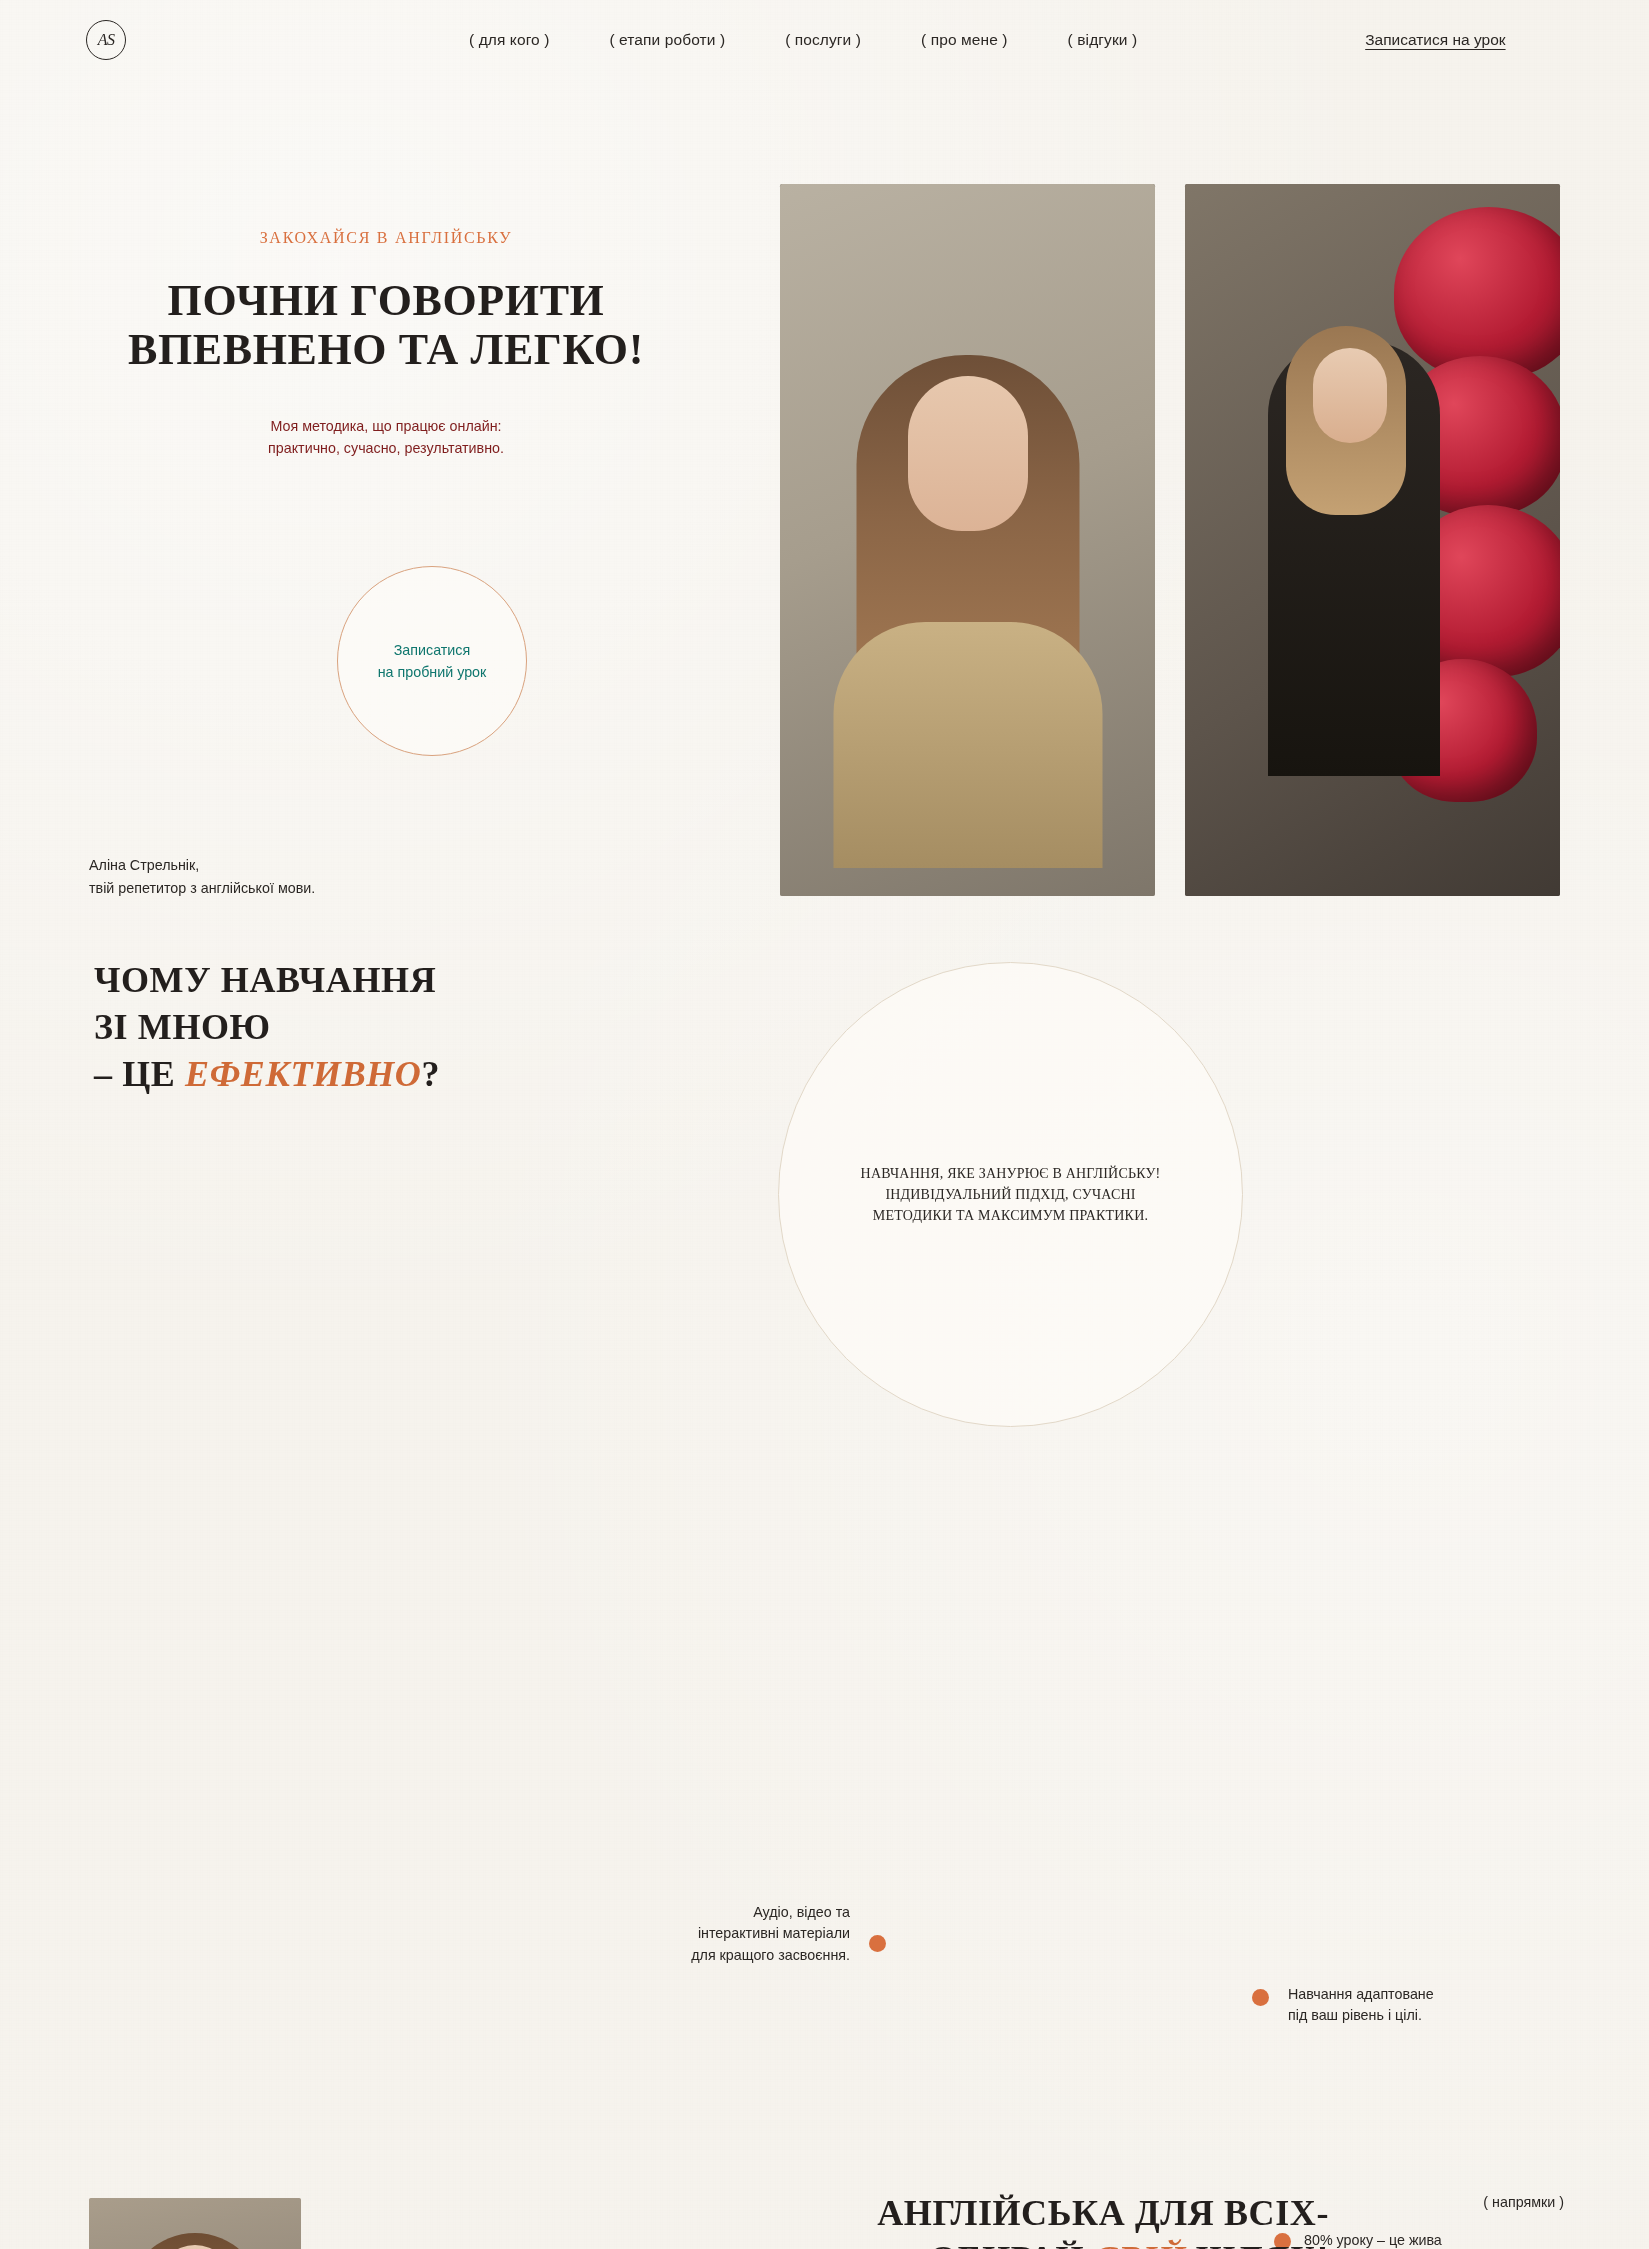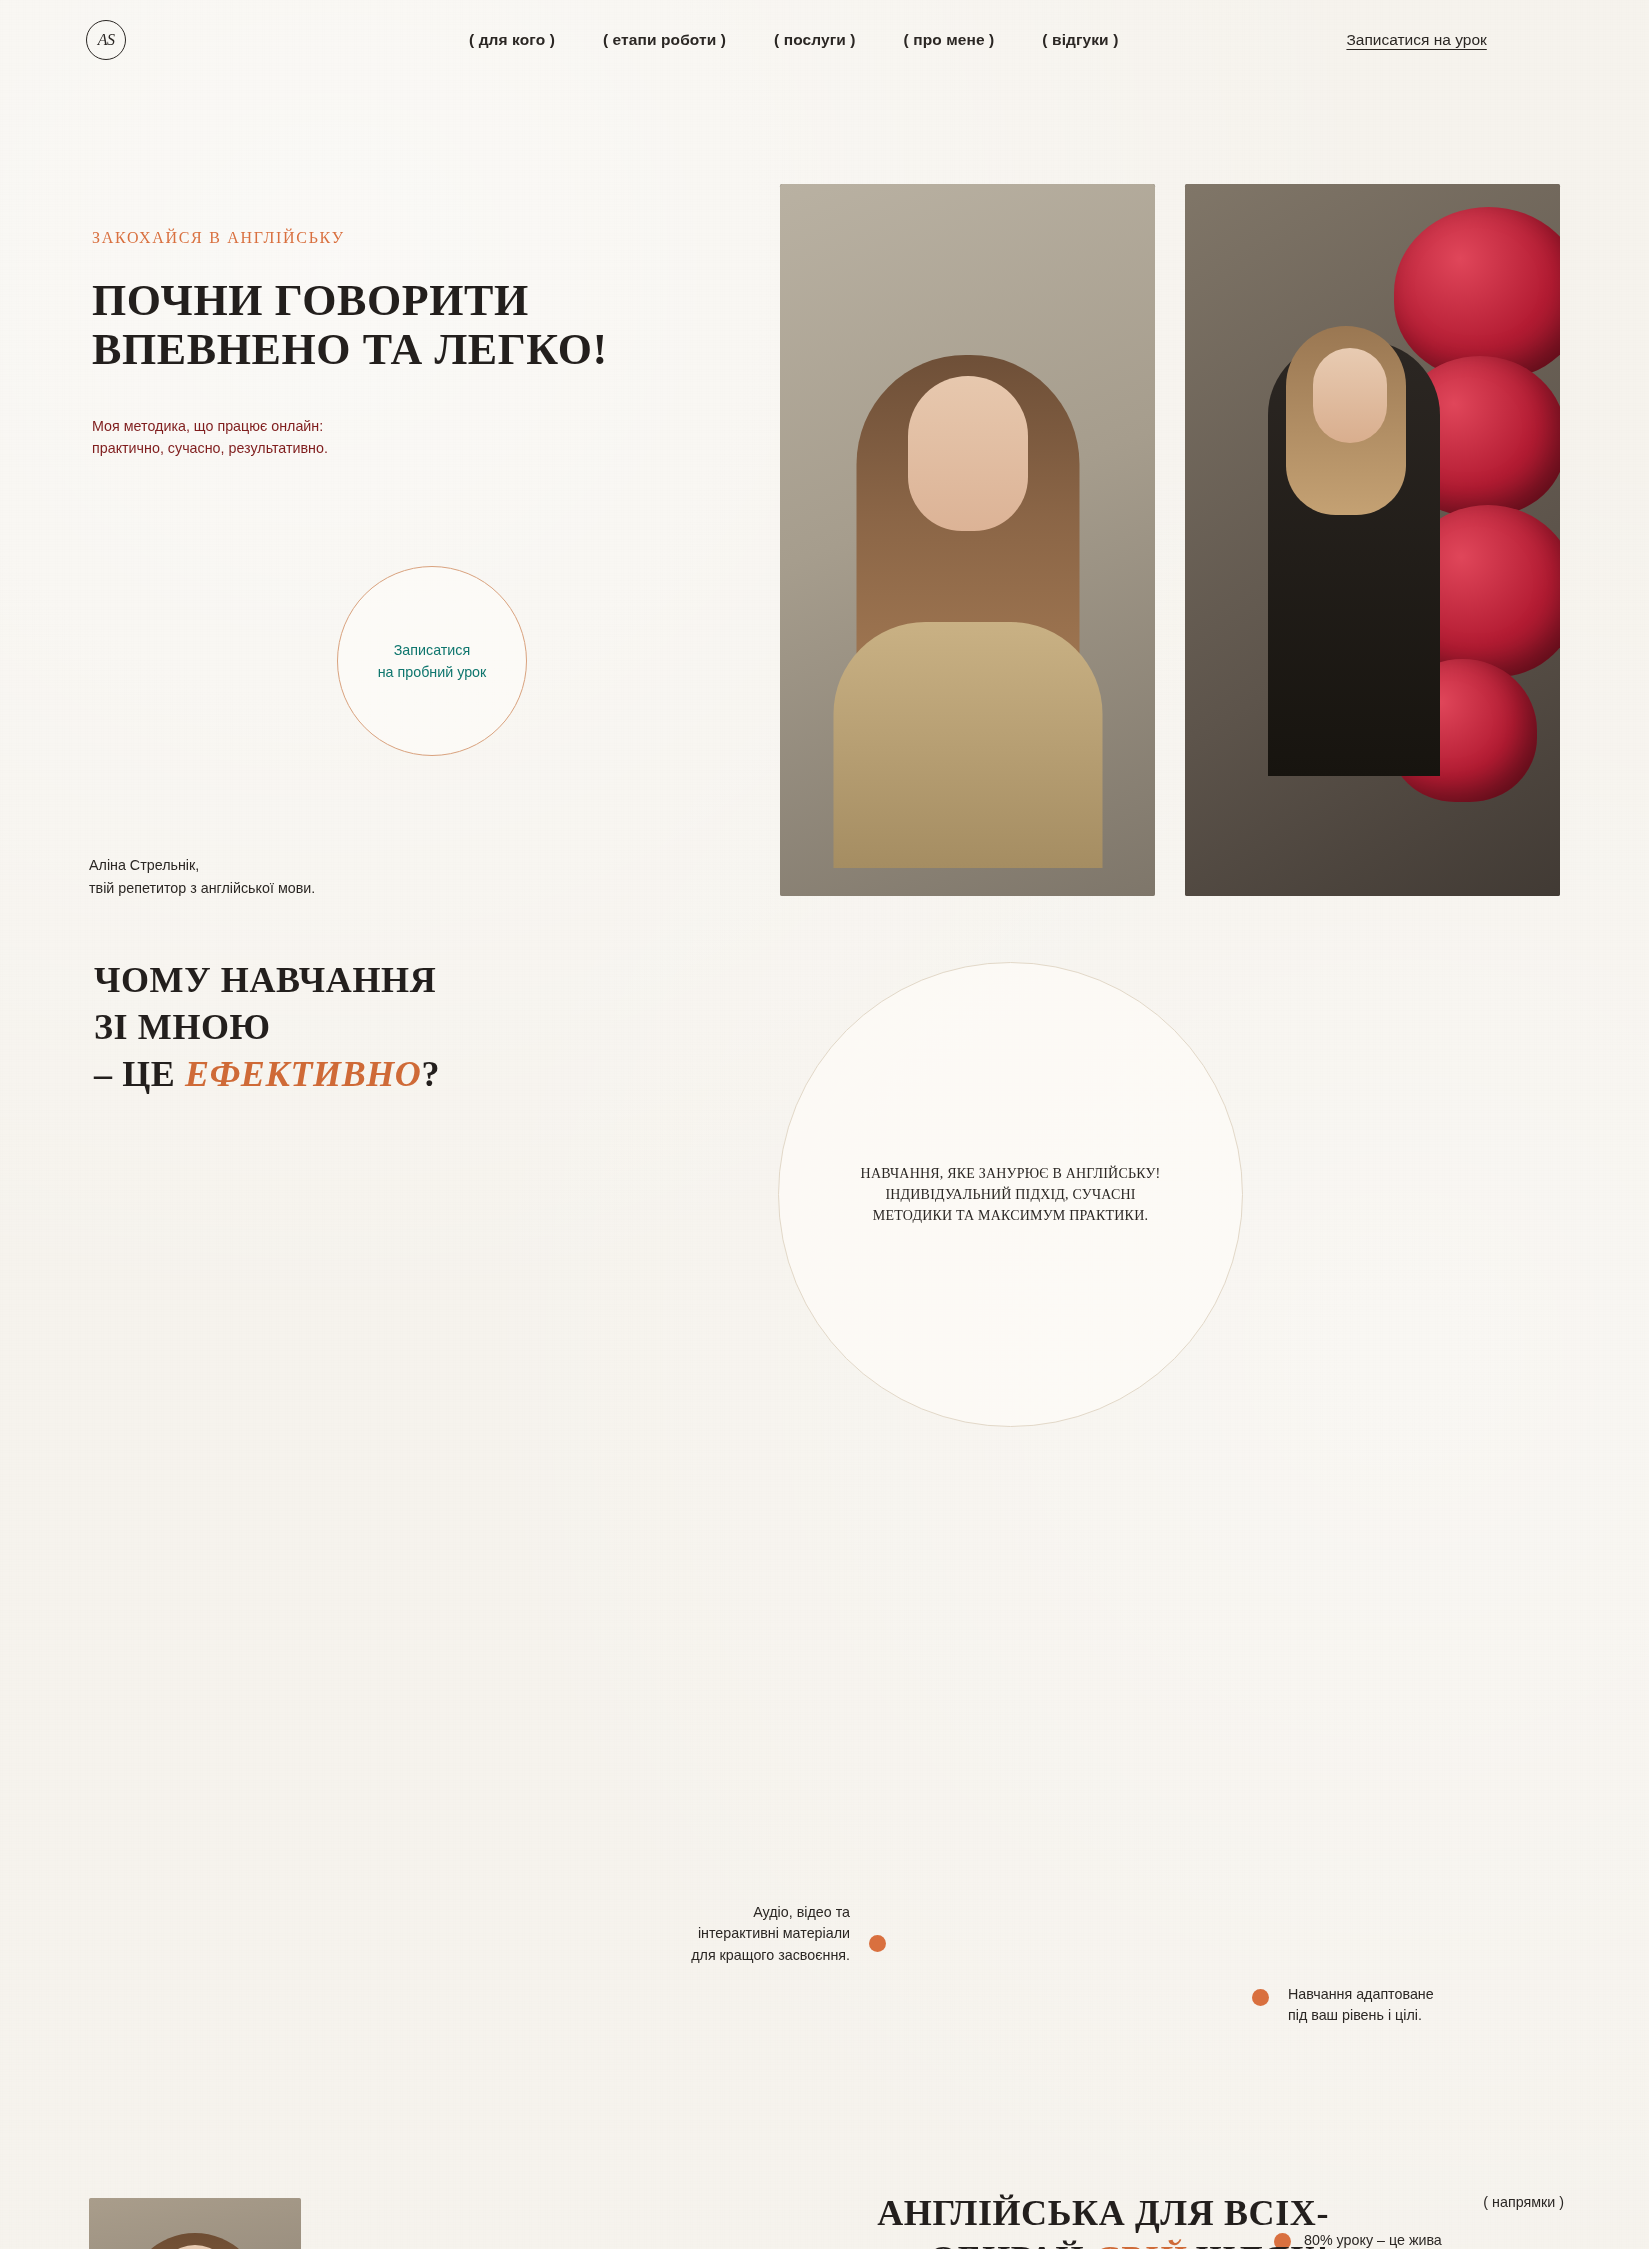--- a/index.html
+++ b/index.html
@@ -42,24 +42,23 @@
     border: 1.1px solid #2b2724;
     display: flex; align-items: center; justify-content: center;
     font-family: "Liberation Serif", serif;
     font-size: 16px;
     font-style: italic;
     color: #2b2724;
     letter-spacing: -0.6px;
   }
   nav.mainnav {
     display: flex;
-    gap: 4px;
+    gap: 16px;
     margin-left: 321px;
     align-items: center;
-    font-weight: bold;
   }
   nav.mainnav a {
     font-size: 15.5px;
     color: #2b2724;
     text-decoration: none;
     padding: 0 22px;
     white-space: nowrap;
     letter-spacing: 0.1px;
   }
   .cta-top {
@@ -72,24 +71,24 @@
     font-weight: 500;
   }
 
   
   .hero {
     position: relative;
     height: 813px;
   }
   .hero-left {
     position: absolute;
-    left: 92px;
+    left: 68px;
     top: 149px;
     width: 636px;
-    text-align: left;
+    text-align: center;
   }
   .hero-eyebrow {
     font-family: "Liberation Serif", serif;
     color: #d9703f;
     font-size: 16px;
     letter-spacing: 1.7px;
     margin-bottom: 15px;
   }
   .hero-title {
     font-family: "Liberation Serif", serif;

